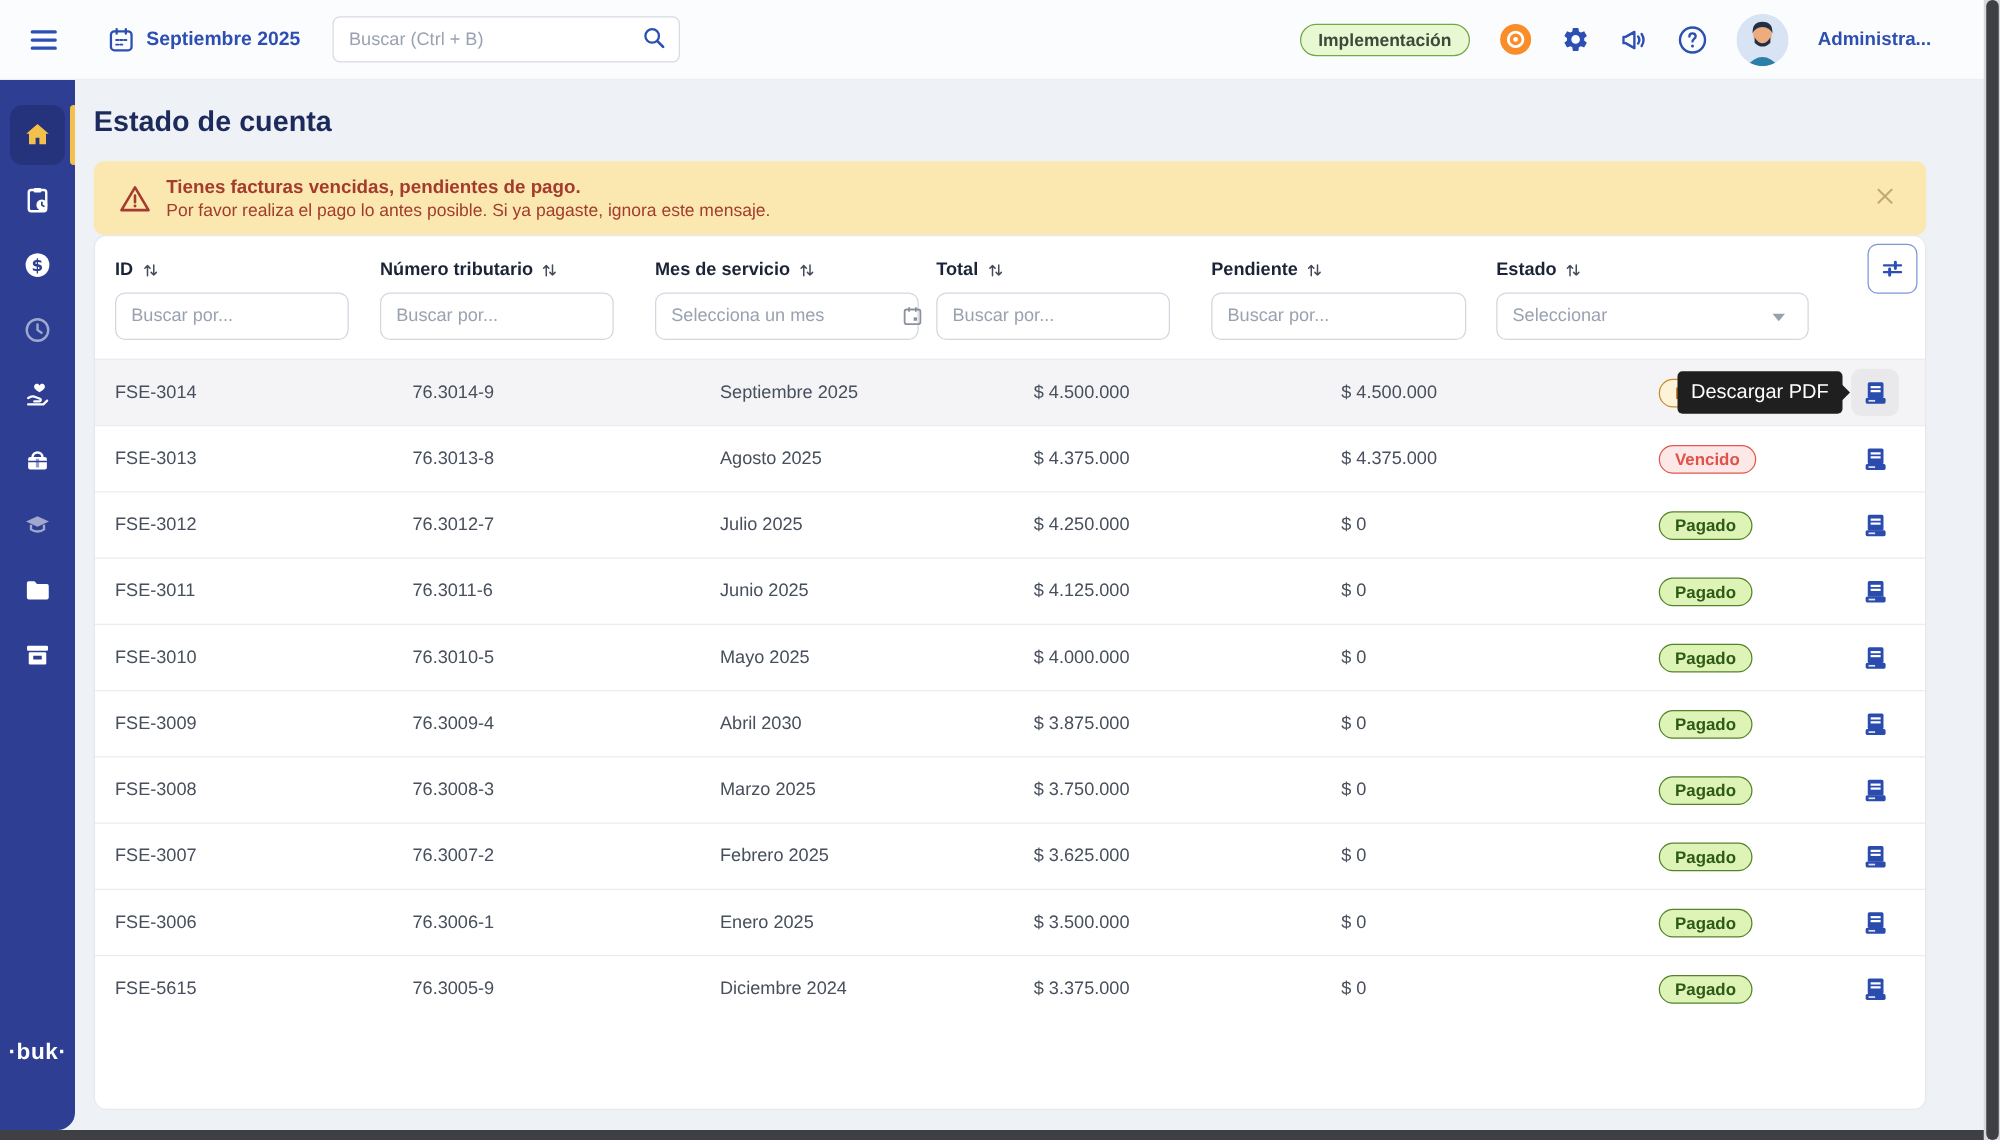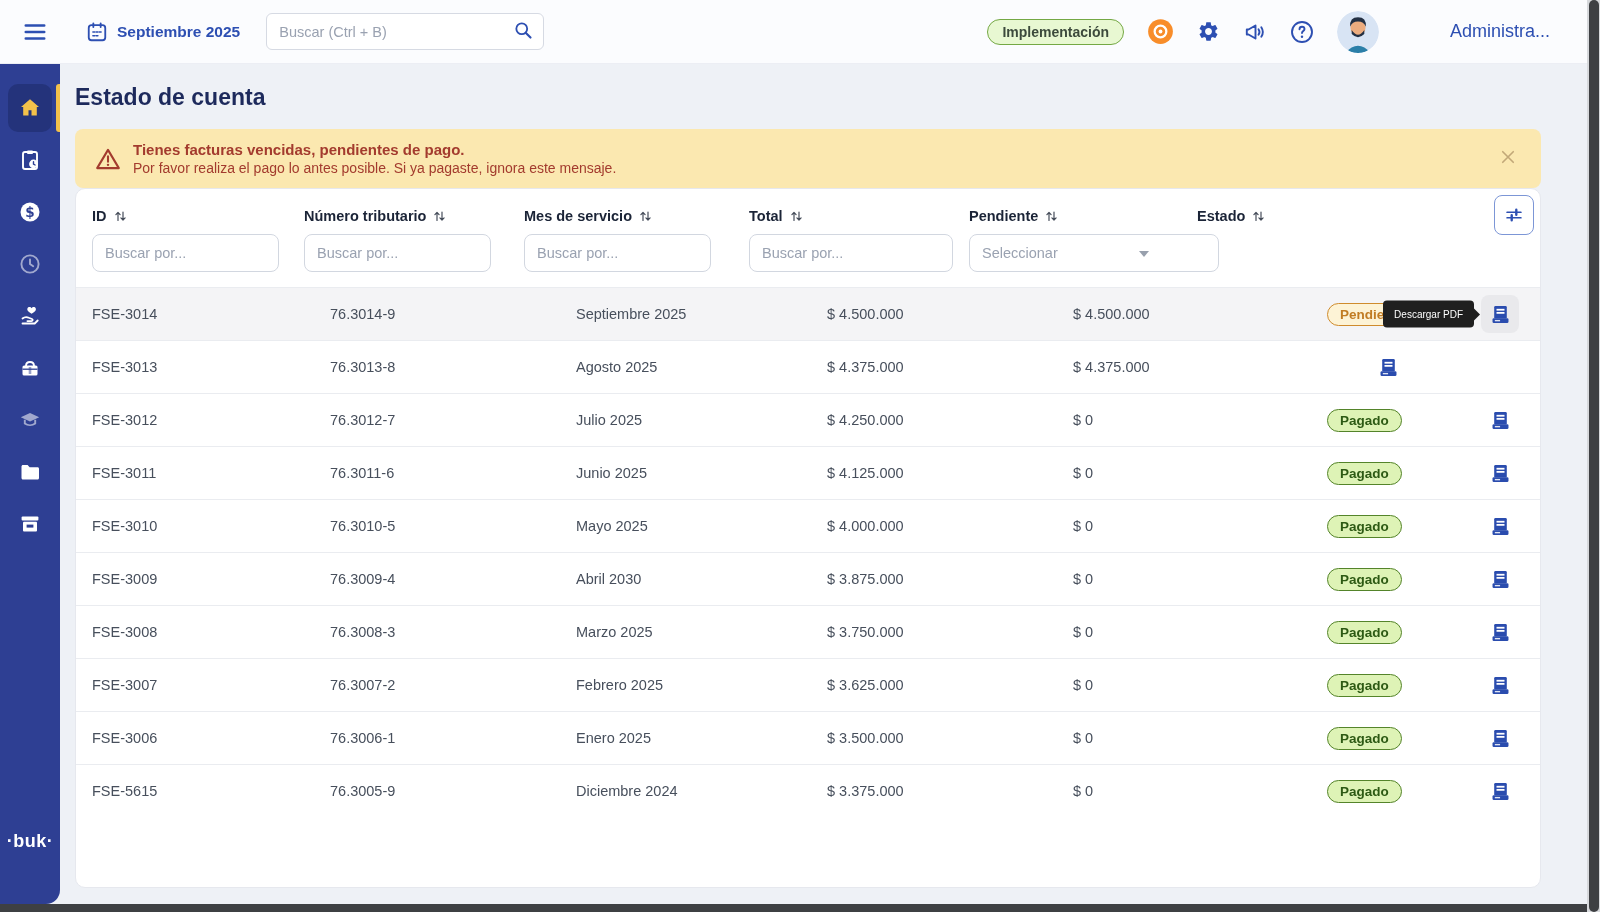--- a/index.html
+++ b/index.html
@@ -28,21 +28,21 @@
   .searchbox{position:relative;margin-left:26px;width:278px;height:37px;}
   .searchbox input{width:100%;height:100%;border:1px solid #d6dae3;border-radius:6px;background:#fff;
     padding:0 40px 0 12px;font-size:14.5px;color:#444;font-family:inherit;}
   .searchbox input::placeholder{color:#9aa2b1;}
   .searchbox .search-btn{position:absolute;right:6px;top:4px;width:30px;height:29px;border:none;background:none;cursor:pointer;}
   .nav-right{margin-left:auto;display:flex;align-items:center;gap:23px;padding-right:55px;}
   .env-badge{background:#e8f8d2;border:1.5px solid #74a844;color:#3c4a3c;font-size:14px;font-weight:600;
     padding:4px 14px;border-radius:14px;}
   .icon-link{background:none;border:none;cursor:pointer;display:flex;align-items:center;}
   .avatar{width:42px;height:42px;border-radius:50%;overflow:hidden;flex-shrink:0;cursor:pointer;border:none;background:none;padding:0;}
-  .username{color:var(--primary);font-size:18px;font-weight:400;max-width:95px;white-space:nowrap;cursor:pointer;margin-left:48px;}
+  .username{color:var(--primary);font-size:15px;font-weight:700;max-width:95px;white-space:nowrap;cursor:pointer;}
 
   
   .sidebar{position:absolute;top:64px;left:0;width:60px;bottom:8px;background:var(--sidebar-bg);
     border-bottom-right-radius:14px;display:flex;flex-direction:column;align-items:center;padding-top:20px;z-index:15;}
   .nav-item{position:relative;width:60px;height:48px;margin-bottom:4px;display:flex;align-items:center;justify-content:center;cursor:pointer;}
   .nav-item .pill{width:44px;height:48px;border-radius:10px;display:flex;align-items:center;justify-content:center;}
   .nav-item.active .pill{background:var(--sidebar-active-bg);}
   .nav-item .active-bar{display:none;}
   .nav-item.active .active-bar{display:block;position:absolute;right:0;top:0;width:4px;height:48px;
     background:var(--active-icon);border-radius:3px 0 0 3px;}
@@ -95,21 +95,21 @@
   .trow.hovered{background:#f4f4f6;}
   .badge{display:inline-block;padding:3px 12px;border-radius:14px;font-size:13.5px;font-weight:600;border:1px solid;}
   .badge[data-status="pending"]{background:#fdf3d6;border-color:#cf8b2d;color:#c17c24;}
   .badge[data-status="overdue"]{background:#fce9e7;border-color:#e2574e;color:#e0524a;}
   .badge[data-status="paid"]{background:#def3b6;border-color:#54842a;color:#2d5a14;}
   .cell.action{position:relative;display:flex;justify-content:center;}
   .icon-btn{width:38px;height:38px;border:none;border-radius:8px;background:transparent;cursor:pointer;
     display:flex;align-items:center;justify-content:center;}
   .trow.hovered .icon-btn{background:#e9e9ec;}
   .tooltip{display:none;position:absolute;right:50px;top:50%;transform:translateY(-50%);
-    background:var(--tooltip-bg);color:#fff;font-size:10px;padding:8px 11px;border-radius:4px;white-space:nowrap;z-index:5;}
+    background:var(--tooltip-bg);color:#fff;font-size:16px;padding:8px 11px;border-radius:4px;white-space:nowrap;z-index:5;}
   .tooltip::after{content:"";position:absolute;right:-6px;top:50%;transform:translateY(-50%);
     border-top:7px solid transparent;border-bottom:7px solid transparent;border-left:7px solid var(--tooltip-bg);}
   .trow.hovered .tooltip{display:block;}
 
   
   .vscroll{position:absolute;top:0;right:0;width:13px;height:912px;background:#d7d9dc;z-index:60;}
   .vscroll .thumb{position:absolute;top:0;right:1px;width:10px;height:100%;background:#3e4043;border-radius:5px;}
   .hscroll{position:absolute;bottom:0;left:0;width:1600px;height:8px;background:#3e4043;z-index:55;}
 </style>
 </head>
@@ -330,20 +330,28 @@
           <svg width="13" height="14" viewBox="0 0 13 14">
             <path d="M4 11.5v-8M4 3.5L1.9 5.6M4 3.5l2.1 2.1M9 3v8M9 11l-2.1-2.1M9 11l2.1-2.1" stroke="#454c59" stroke-width="1.2" fill="none" stroke-linecap="round" stroke-linejoin="round"></path>
           </svg>
         </div>
       <div class="th"></div>
     </div>
 
     <div class="filters">
       <div class="f-wrap f-id"><input type="text" placeholder="Buscar por..." style=""></div>
       <div class="f-wrap f-num"><input type="text" placeholder="Buscar por..." style=""></div>
+      <div class="f-wrap f-mes">
+        <input type="text" placeholder="Selecciona un mes" style="">
+        <svg class="f-cal" width="18" height="18" viewBox="0 0 20 20">
+            <rect x="3" y="4" width="14" height="13" rx="2" fill="none" stroke="#8a919e" stroke-width="1.6"></rect>
+            <path d="M7 2.6v2.8M13 2.6v2.8" stroke="#8a919e" stroke-width="1.6" stroke-linecap="round"></path>
+            <rect x="11" y="11" width="3" height="3" fill="#8a919e"></rect>
+          </svg>
+      </div>
       <div class="f-wrap f-total"><input type="text" placeholder="Buscar por..." style=""></div>
       <div class="f-wrap f-pend"><input type="text" placeholder="Buscar por..." style=""></div>
       <div class="f-wrap f-estado">
         <input type="text" readonly="" placeholder="Seleccionar" style="">
         <span class="f-caret" style="right:48px;"></span>
       </div>
       <div></div>
     </div>
 
     <div>
@@ -367,20 +375,21 @@
       </button>
     </div>
   </div>
 
   <div class="trow">
     <div class="cell">FSE-3013</div>
     <div class="cell">76.3013-8</div>
     <div class="cell">Agosto 2025</div>
     <div class="cell">$ 4.375.000</div>
     <div class="cell">$ 4.375.000</div>
+    <div class="cell"><span class="badge" data-status="overdue">Vencido</span></div>
     <div class="cell action">
 
       <button class="icon-btn">
         <svg width="21" height="21" viewBox="0 0 20 20">
                 <rect x="4" y="1.8" width="12" height="12" rx="1.2" fill="#2a4cae"></rect>
                 <rect x="6.2" y="4.6" width="7.6" height="1.7" fill="#fff"></rect>
                 <rect x="6.2" y="7.6" width="7.6" height="1.7" fill="#fff"></rect>
                 <rect x="2.4" y="13.6" width="15.2" height="4.4" rx="1.2" fill="#2a4cae"></rect>
                 <rect x="4.6" y="15.2" width="5" height="1.3" fill="#fff" opacity=".85"></rect>
               </svg>

